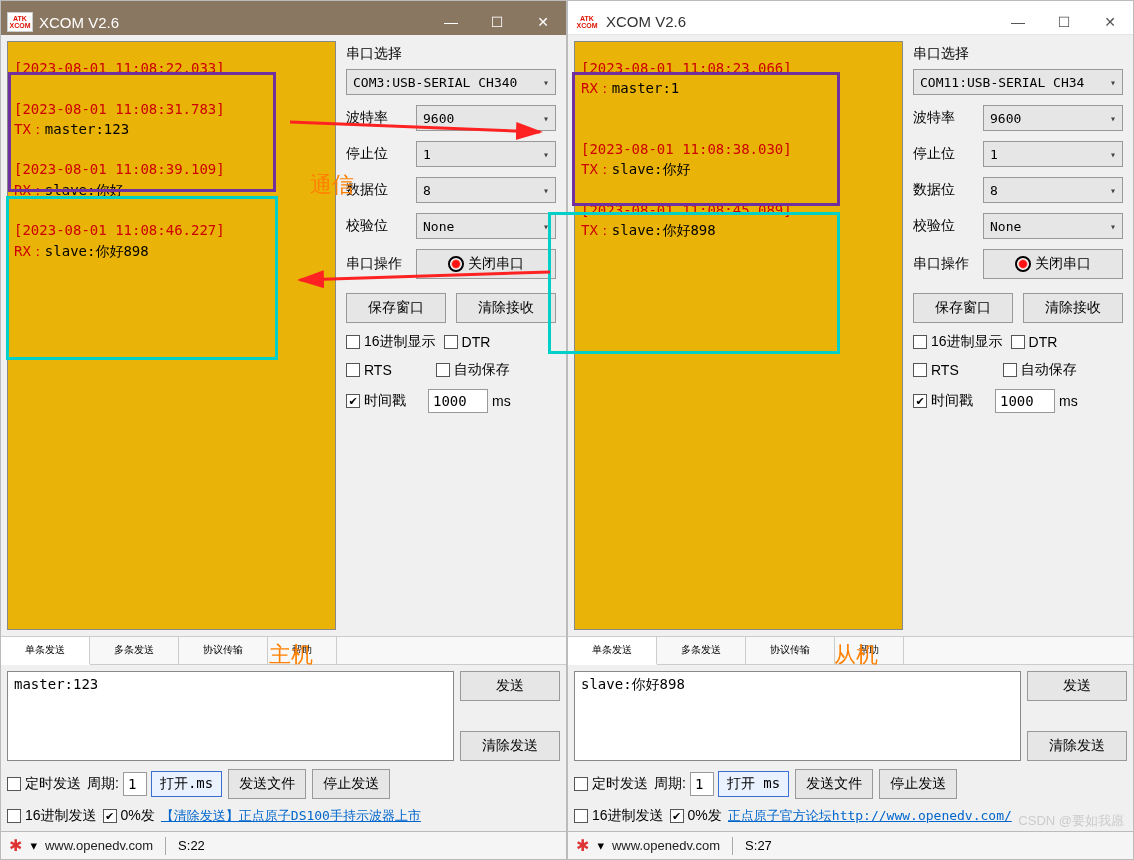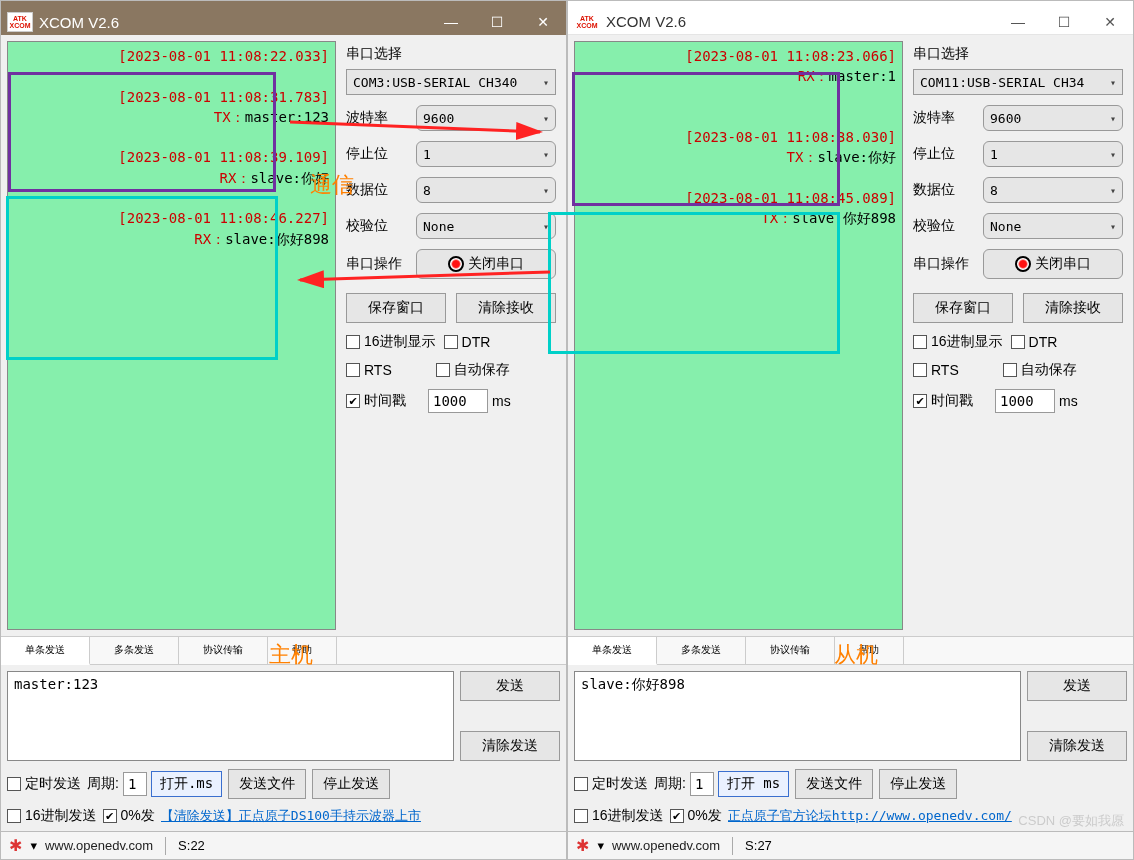--- a/index.html
+++ b/index.html
@@ -31,31 +31,30 @@
   .titlebar.light { background: #fff; color: #333; border-bottom: 1px solid #e5e5e5;}
   .titlebar .logo { width:26px; height:20px; margin-right:6px; display:flex; flex-direction:column; align-items:center; justify-content:center; font-size:7px; font-weight:bold; color:#d10;}
   .titlebar .title { flex:1; }
   .titlebar .winbtn { width:46px; height:34px; display:flex; align-items:center; justify-content:center; font-size:14px;}
   .titlebar.brown .winbtn { color:#fff;}
   .titlebar.light .winbtn { color:#555;}
   .client { flex:1; display:flex; flex-direction:column; }
   .top-area { flex:1; display:flex; }
   .recv-box {
     flex:1;
-    background:#86efac;
+    background:#eab308;
     margin: 6px 0 6px 6px;
     border:1px solid #888;
-    padding:4px 6px;
+    padding:16px 6px;
     font-family: "NSimSun","SimSun",monospace;
     font-size:14px;
     line-height:1.45;
     position:relative;
     overflow:hidden;
     min-height:0;
-    text-align:right;
   }
   .recv-box .ts { color:#c00; }
   .recv-box .tx-label { color:#c00; }
   .recv-box .payload { color:#000; }
   .side-panel {
     width:230px;
     padding: 8px 10px;
     display:flex;
     flex-direction:column;
     gap:4px;
@@ -69,21 +68,21 @@
     display:flex;
     align-items:center;
     padding:0 6px;
     font-family:"NSimSun",monospace;
     font-size:13px;
     position:relative;
   }
   .combo .caret { position:absolute; right:6px; font-size:10px; color:#444;}
   .row2 { display:flex; align-items:center; margin-top:6px;}
   .row2 .lab { width:70px;}
-  .row2 .val { flex:1;border-radius:6px;}
+  .row2 .val { flex:1;}
   .btnrow { display:flex; gap:10px; margin-top:10px;}
   .btn {
     height:30px;
     background:#e6e6e6;
     border:1px solid #999;
     display:flex; align-items:center; justify-content:center;
     padding:0 10px; font-size:14px;
     cursor:default;
   }
   .chkrow { display:flex; align-items:center; gap:4px; margin-top:6px;}

